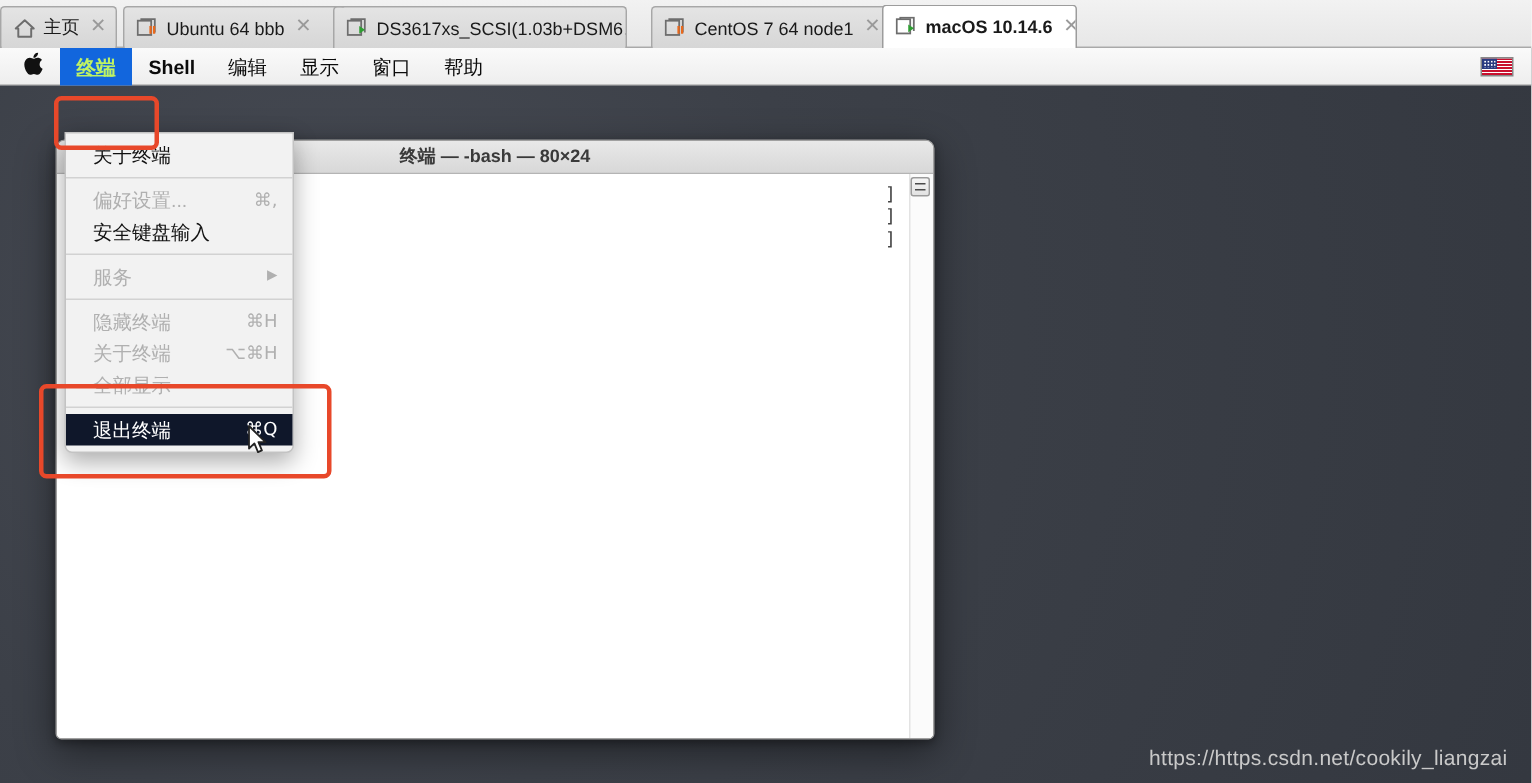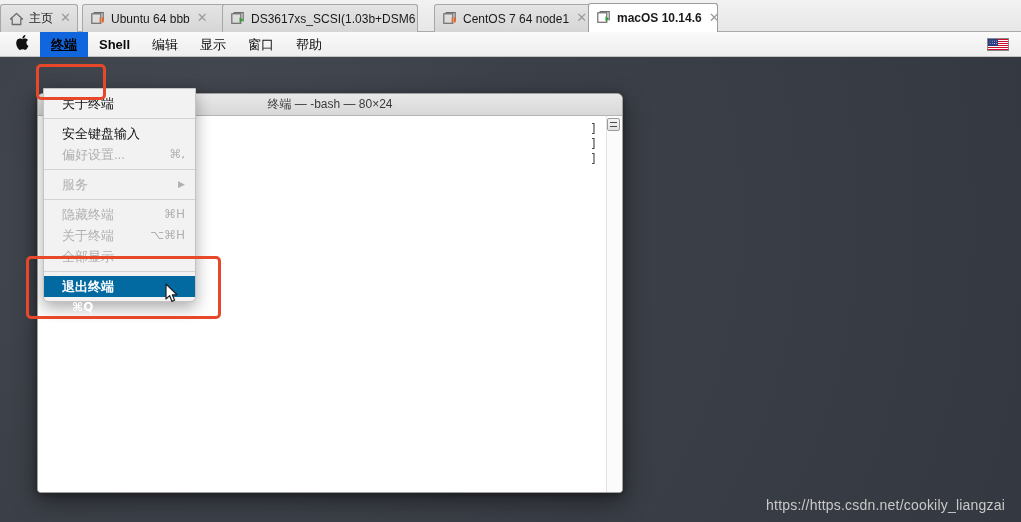--- a/index.html
+++ b/index.html
@@ -98,21 +98,21 @@
   .mb-item {
     padding: 0 11px;
     height: 25px;
     line-height: 25px;
     font-weight: bold;
     font-size: 13px;
   }
   .mb-item.plain { font-weight: normal; }
   .mb-item.selected {
     background: #1266dd;
-    color: #000000;
+    color: #bef264;
     text-decoration: underline;
   }
   .mb-right {
     margin-left: auto;
     padding-right: 12px;
     display: flex;
     align-items: center;
   }
 
   
@@ -157,21 +157,21 @@
     background: linear-gradient(to bottom, #e8e8e8 0%, #d8d8d8 100%);
     border-bottom: 1px solid #b4b4b4;
     display: flex;
     align-items: center;
     justify-content: center;
     position: relative;
   }
   #term-title {
     font-size: 12px;
     color: #3a3a3a;
-    font-weight: normal;
+    font-weight: bold;
     text-align: center;
   }
   #term-body {
     position: relative;
     height: 377px;
     background: #ffffff;
     font-family: "DejaVu Sans Mono", "Liberation Mono", monospace;
     font-size: 12px;
     color: #111;
     padding: 6px 0 0 0;
@@ -245,24 +245,23 @@
   .dd-item .key {
     flex: 0 0 auto;
     font-size: 12px;
     color: inherit;
     padding-left: 10px;
     font-family: "DejaVu Sans", sans-serif;
   }
   .dd-item.disabled { color: #b0b0b0; }
   .dd-item.disabled .key { color: #b0b0b0; }
   .dd-item.highlight {
-    background: #0369a1;
+    background: #0f172a;
     color: #ffffff;
-    font-weight: bold;
-    flex-direction: column;
+    font-weight: normal;
   }
   .dd-item.highlight .key { color: #ffffff; }
   .dd-sep {
     height: 1px;
     background: #d2d2d2;
     margin: 4px 0;
   }
   .dd-arrow {
     flex: 0 0 auto;
     font-size: 9px;
@@ -397,26 +396,26 @@
             <div style="height: 15px; line-height: 15px;">[</div>
           </div>
         </div>
     </div>
 
     <div id="dropdown">
         <div class="dd-item">
           <span class="lbl">关于终端</span>
         </div>
         <div class="dd-sep"></div>
-        <div class="dd-item">
-          <span class="lbl">安全键盘输入</span>
-        </div>
         <div class="dd-item disabled">
           <span class="lbl">偏好设置...</span>
           <span class="key">⌘,</span>
+        </div>
+        <div class="dd-item">
+          <span class="lbl">安全键盘输入</span>
         </div>
         <div class="dd-sep"></div>
         <div class="dd-item disabled">
           <span class="lbl">服务</span>
           <span class="dd-arrow">▶</span>
         </div>
         <div class="dd-sep"></div>
         <div class="dd-item disabled">
           <span class="lbl">隐藏终端</span>
           <span class="key">⌘H</span>

